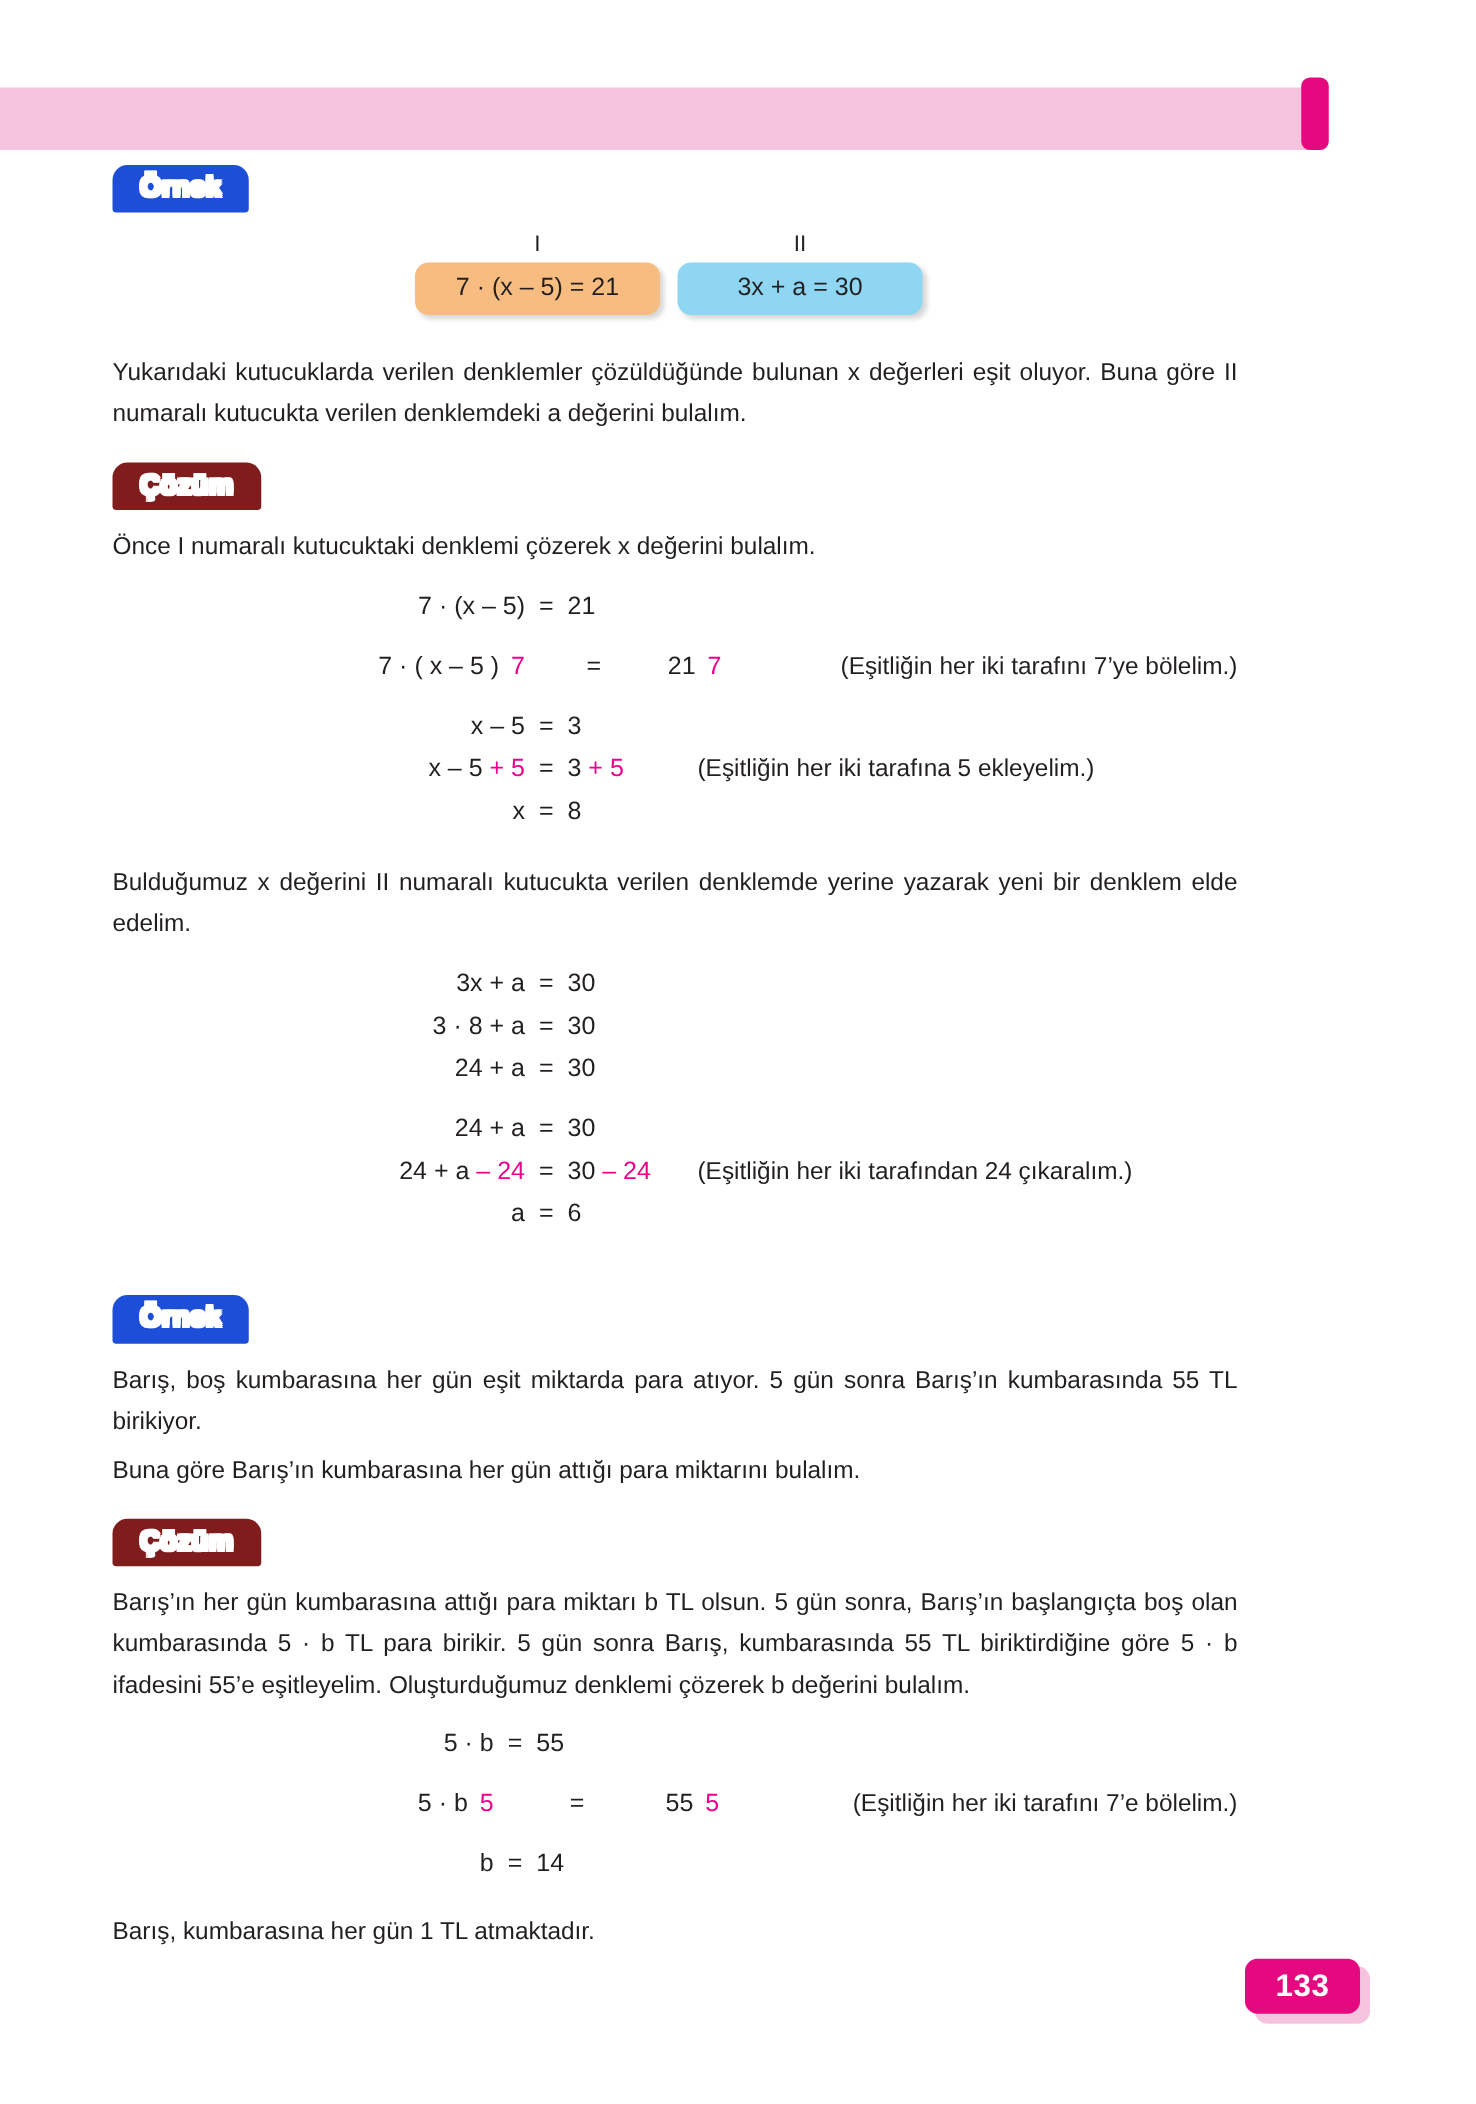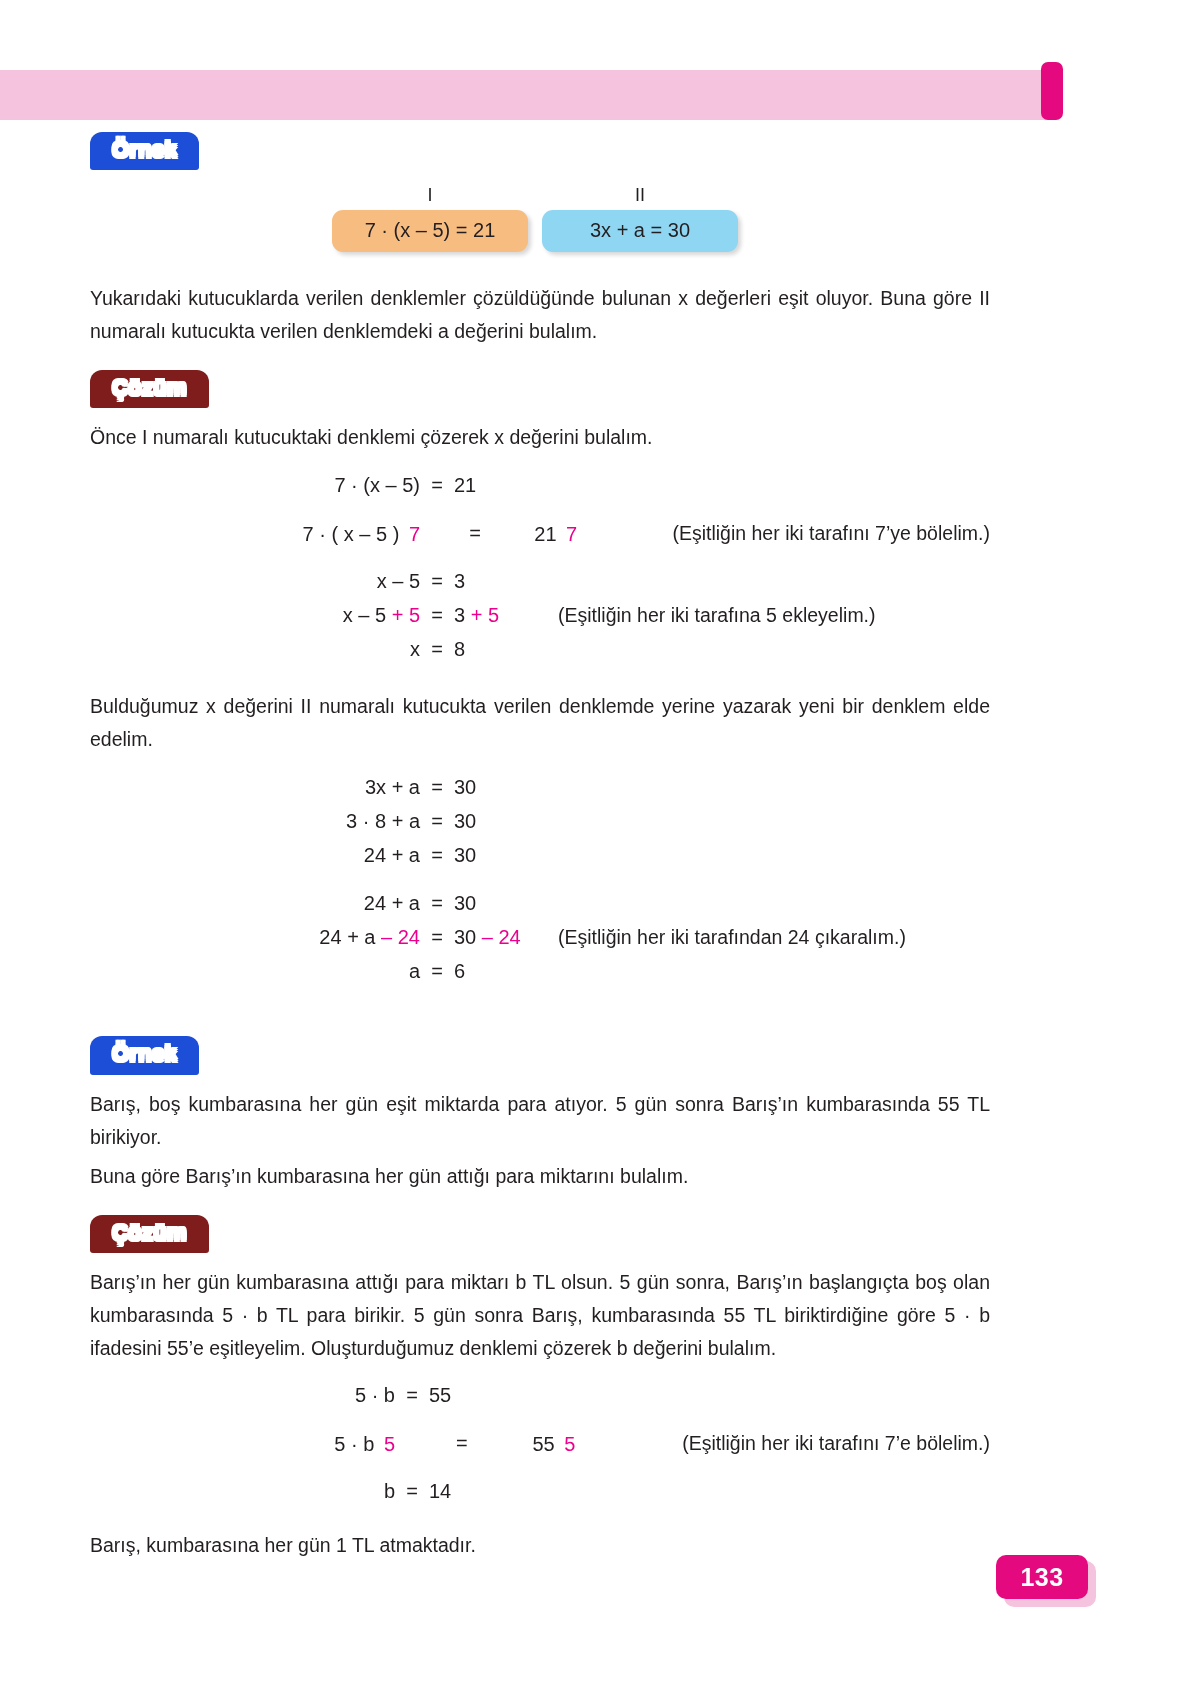--- a/index.html
+++ b/index.html
@@ -165,21 +165,21 @@
 
   
   .indent-a { padding-left: 100px; }
   .indent-b { padding-left: 140px; }
   .indent-c { padding-left: 155px; }
 
   
   .pagenum-wrap {
     position: absolute;
     right: 85px;
-    bottom: 76px;
+    bottom: 64px;
     width: 100px;
     height: 52px;
   }
   .pagenum-shadow {
     position: absolute;
     left: 8px; top: 6px;
     width: 92px; height: 46px;
     background: #f6c3df;
     border-radius: 10px;
   }

